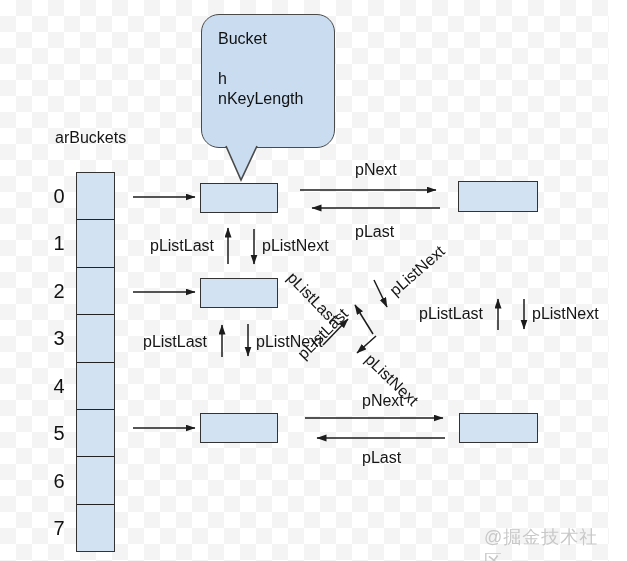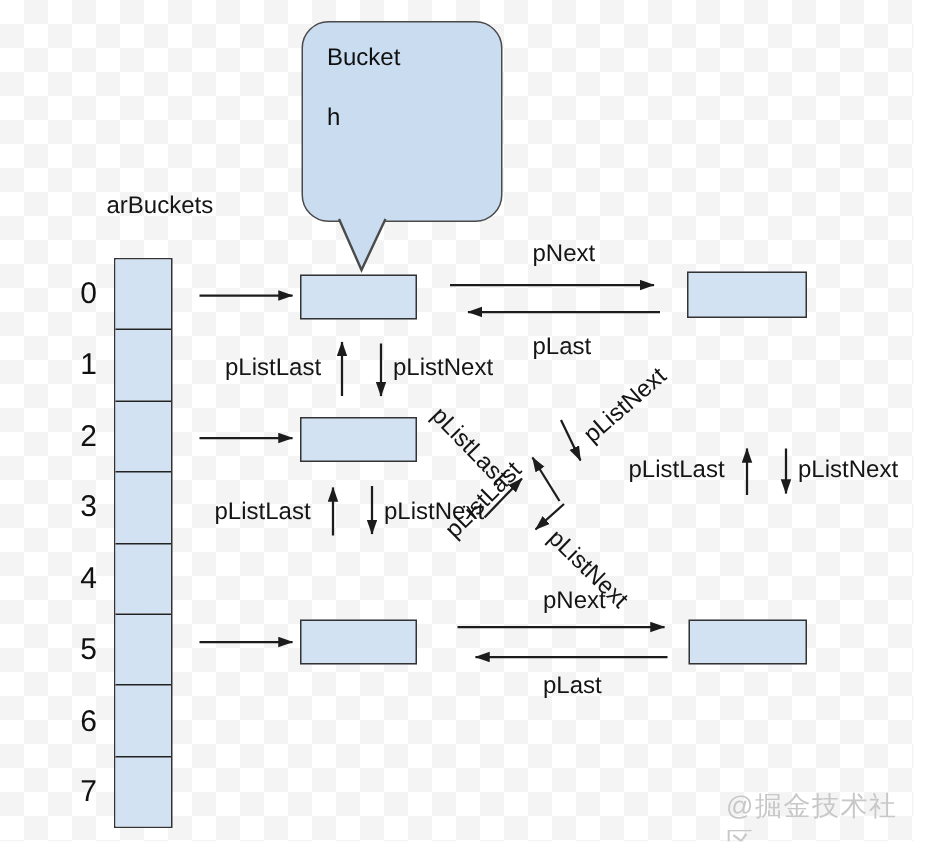--- a/index.html
+++ b/index.html
@@ -31,24 +31,25 @@
 </style>
 </head>
 <body>
 
 <div class="stage">
 
   <div class="callout">
     <div class="callout-title">Bucket</div>
     <div class="callout-fields">
       <div>h</div>
+      <div>nKeyLength</div>
     </div>
   </div>
 
-  <div class="lbl" style="left:71px; top:129px;">arBuckets</div>
+  <div class="lbl" style="left:55px; top:129px;">arBuckets</div>
 
   <div class="array">
     <div class="cell"></div>
     <div class="cell"></div>
     <div class="cell"></div>
     <div class="cell"></div>
     <div class="cell"></div>
     <div class="cell"></div>
     <div class="cell"></div>
     <div class="cell"></div>

